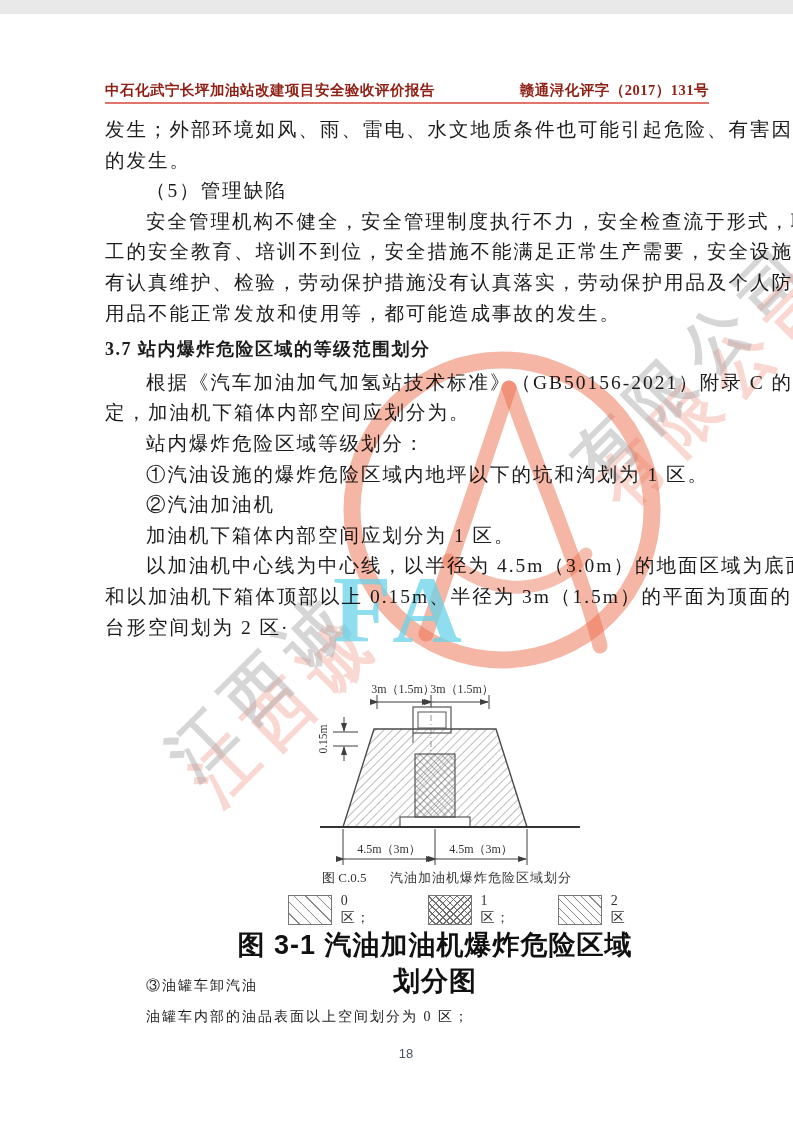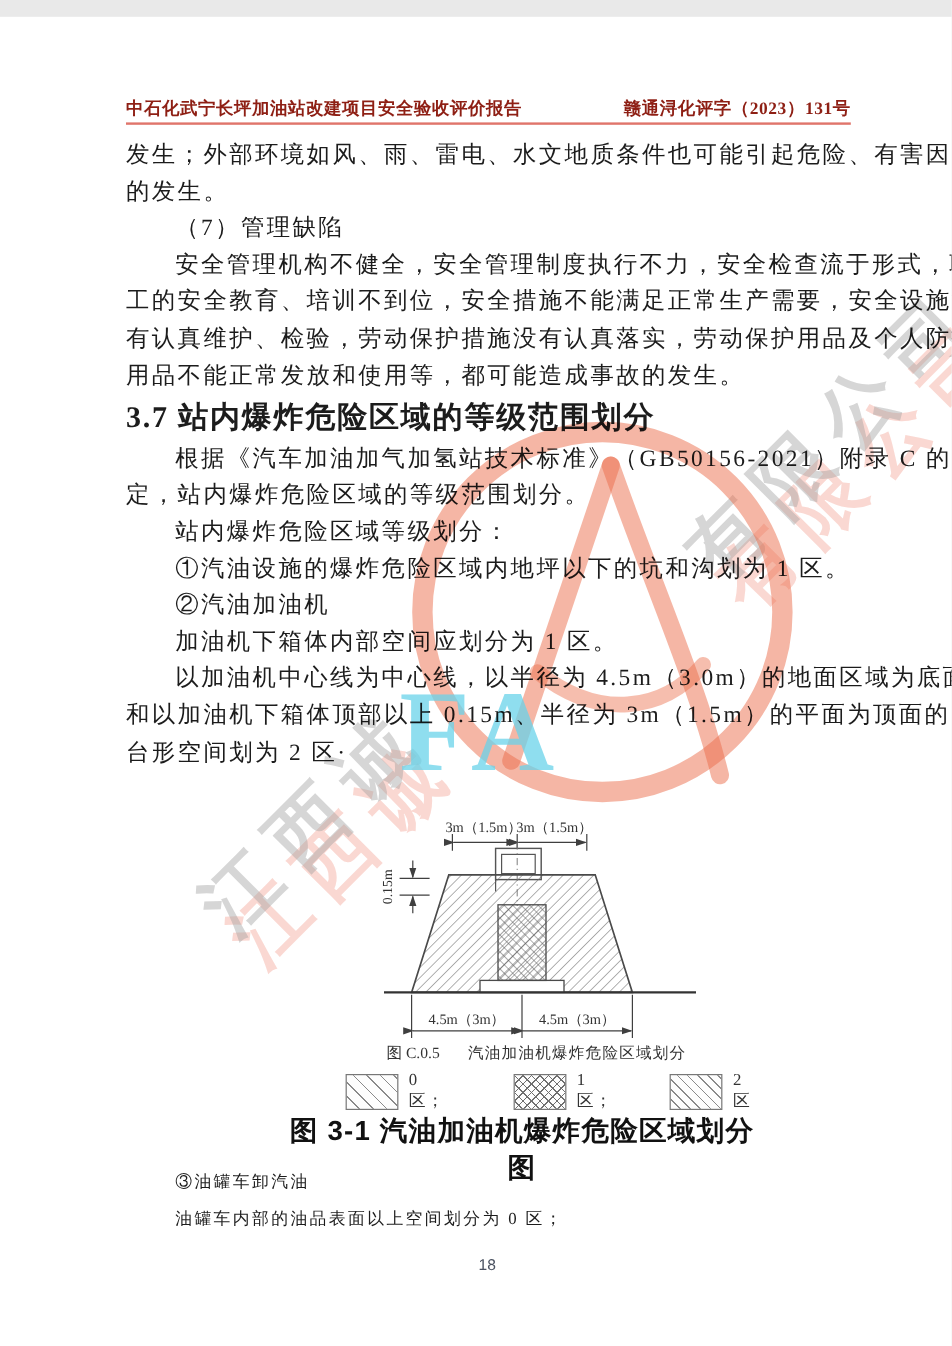--- a/index.html
+++ b/index.html
@@ -17,38 +17,38 @@
   .hdr{position:absolute;left:105px;right:103px;top:60px;height:26px;
        display:flex;justify-content:space-between;align-items:flex-end;
        font-size:14.5px;font-weight:600;color:#8e1f14;letter-spacing:0.5px;}
   .hdr-rule{position:absolute;left:105px;right:103px;top:88px;height:0;
        border-top:2.5px solid #e0756b;}
   
   .bodytext{position:absolute;left:105px;width:585px;top:101px;
        font-size:19.5px;line-height:30.6px;letter-spacing:2px;}
   .line{white-space:nowrap;}
   .indent{text-indent:41px;}
-  .sec-heading{font-weight:bold;font-size:25px;letter-spacing:1.5px;
+  .sec-heading{font-weight:bold;font-size:18px;letter-spacing:1.5px;
        padding:5px 0 3px 0;white-space:nowrap;}
   .after-fig{position:absolute;left:105px;width:585px;top:956px;
        font-size:14px;line-height:31px;letter-spacing:2px;}
   
   .figure-wrap{position:absolute;left:0;top:655px;width:793px;height:300px;}
   .diagram{position:absolute;left:300px;top:0;}
   .legend{position:absolute;left:288px;top:224px;width:345px;height:34px;
        display:flex;align-items:center;font-size:14px;color:#333;}
   .swatch{width:45px;height:30px;border:1px solid #777;box-sizing:border-box;background-color:#fdfdfd;}
   .sw-diag-sparse{background-image:repeating-linear-gradient(45deg,transparent 0 7px,#8a8a8a 7px 8px);}
   .sw-cross{background-image:repeating-linear-gradient(45deg,transparent 0 4px,#6f6f6f 4px 5px),
             repeating-linear-gradient(-45deg,transparent 0 4px,#6f6f6f 4px 5px);}
   .sw-diag{background-image:repeating-linear-gradient(45deg,transparent 0 5px,#8a8a8a 5px 6px);}
   .legend-label{margin-left:9px;letter-spacing:1px;}
   .gap1{width:52px;} .gap2{width:42px;}
   .caption-bold{position:absolute;left:230px;top:258px;width:410px;text-align:center;
-       font-weight:bold;font-size:23px;letter-spacing:1px;color:#111;
+       font-weight:bold;font-size:27px;letter-spacing:1px;color:#111;
        font-family:"Liberation Sans","DejaVu Sans",sans-serif;}
   
   .pagenum{position:absolute;left:0;right:0;top:1032px;text-align:center;
        font-size:13px;color:#4a5160;font-family:"Liberation Sans",sans-serif;}
   
   .wm{position:absolute;inset:0;pointer-events:none;mix-blend-mode:multiply;z-index:5;}
   .wm-logo{position:absolute;left:330px;top:318px;}
   .wm-letters{position:absolute;left:333px;top:540px;
        font-family:Liberation Serif, serif;
        font-size:96px;font-weight:bold;letter-spacing:8px;
@@ -60,35 +60,35 @@
   .wm-pink{color:rgba(243,169,155,0.45);}
   svg text{font-family:"Liberation Serif","DejaVu Serif",serif;fill:#333;}
 </style>
 </head>
 <body>
 
 <div class="page">
 
   <div class="hdr">
     <span>中石化武宁长坪加油站改建项目安全验收评价报告</span>
-    <span>赣通浔化评字（2023）131号</span>
+    <span>赣通浔化评字（2017）131号</span>
   </div>
   <div class="hdr-rule"></div>
 
   <div class="bodytext">
     <div class="line">发生；外部环境如风、雨、雷电、水文地质条件也可能引起危险、有害因素</div>
     <div class="line">的发生。</div>
-    <div class="line indent">（7）管理缺陷</div>
+    <div class="line indent">（5）管理缺陷</div>
     <div class="line indent">安全管理机构不健全，安全管理制度执行不力，安全检查流于形式，职</div>
     <div class="line">工的安全教育、培训不到位，安全措施不能满足正常生产需要，安全设施没</div>
     <div class="line">有认真维护、检验，劳动保护措施没有认真落实，劳动保护用品及个人防护</div>
     <div class="line">用品不能正常发放和使用等，都可能造成事故的发生。</div>
     <div class="sec-heading">3.7 站内爆炸危险区域的等级范围划分</div>
     <div class="line indent">根据《汽车加油加气加氢站技术标准》（GB50156-2021）附录 C 的规</div>
-    <div class="line">定，站内爆炸危险区域的等级范围划分。</div>
+    <div class="line">定，加油机下箱体内部空间应划分为。</div>
     <div class="line indent">站内爆炸危险区域等级划分：</div>
     <div class="line indent">①汽油设施的爆炸危险区域内地坪以下的坑和沟划为 1 区。</div>
     <div class="line indent">②汽油加油机</div>
     <div class="line indent">加油机下箱体内部空间应划分为 1 区。</div>
     <div class="line indent">以加油机中心线为中心线，以半径为 4.5m（3.0m）的地面区域为底面</div>
     <div class="line">和以加油机下箱体顶部以上 0.15m、半径为 3m（1.5m）的平面为顶面的圆</div>
     <div class="line">台形空间划为 2 区·</div>
   </div>
 
   <div class="figure-wrap">

